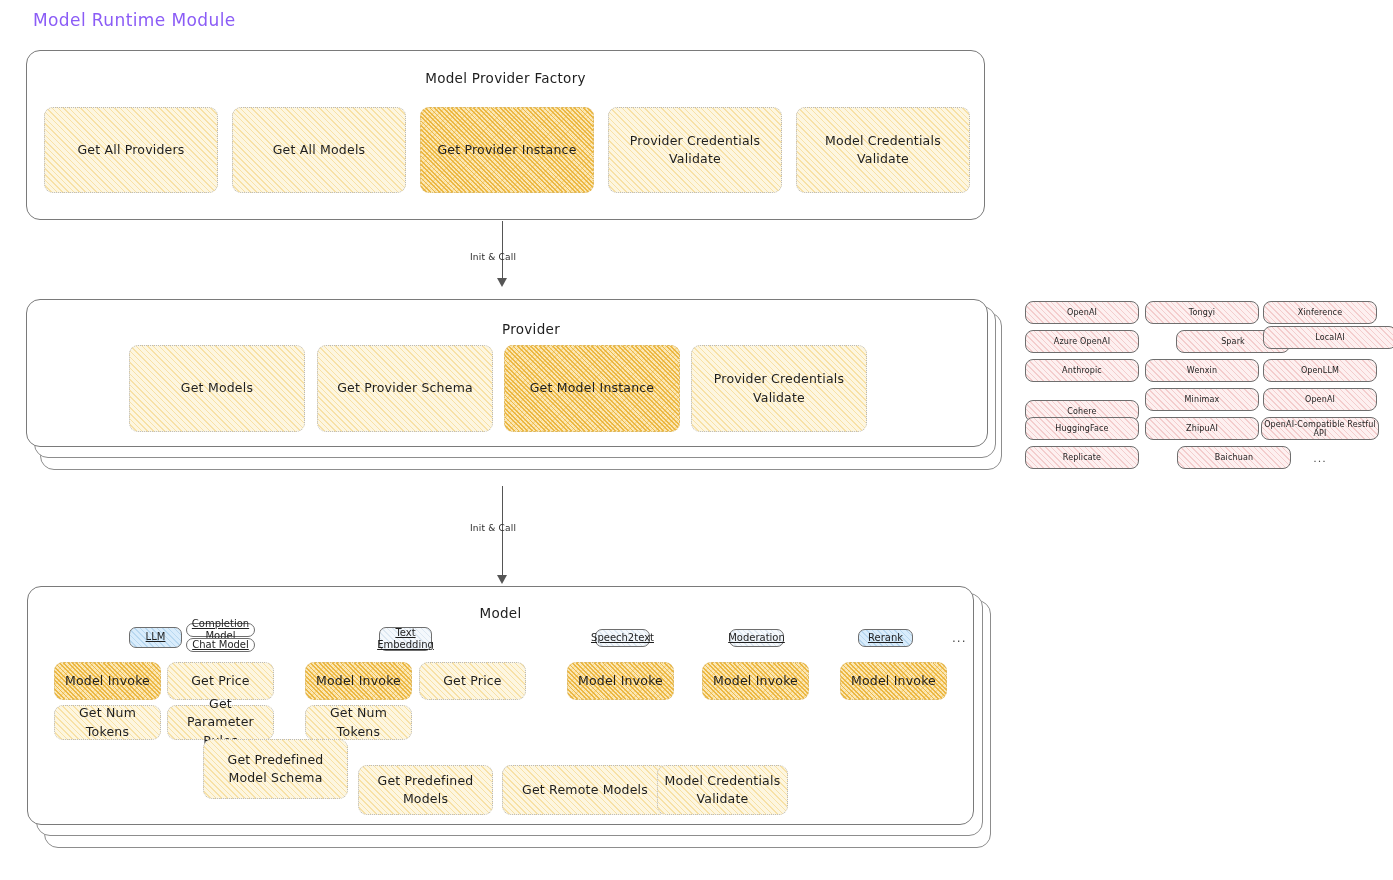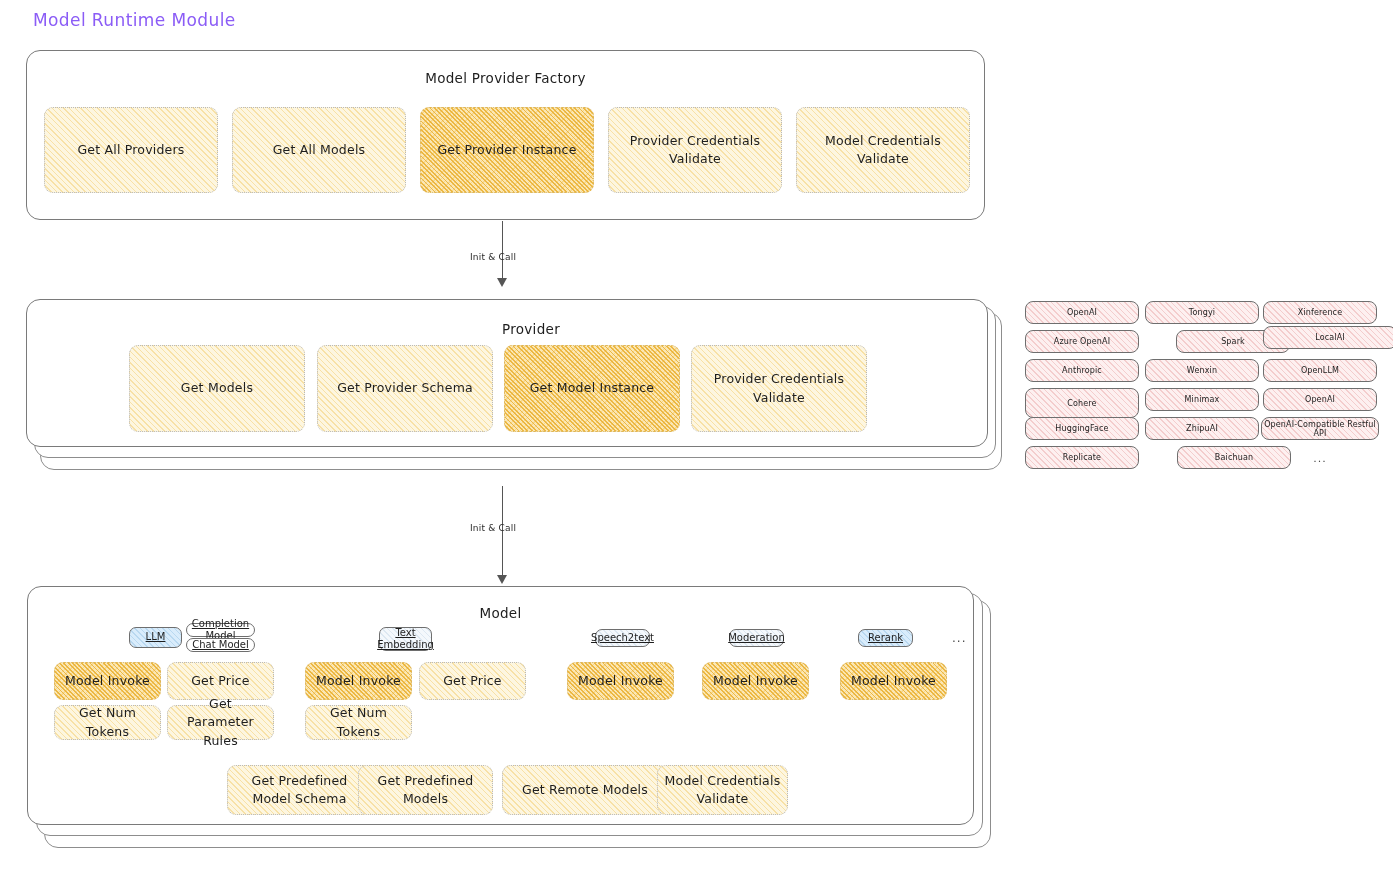--- a/index.html
+++ b/index.html
@@ -186,21 +186,21 @@
   <div class="panel-title" style="left:26px;top:321px;width:962px;padding-left:24px;">Provider</div>
 
   <div class="hbox" style="left:129px;top:345px;width:176px;height:87px;">Get Models</div>
   <div class="hbox" style="left:317px;top:345px;width:176px;height:87px;">Get Provider Schema</div>
   <div class="hbox accent" style="left:504px;top:345px;width:176px;height:87px;">Get Model Instance</div>
   <div class="hbox" style="left:691px;top:345px;width:176px;height:87px;">Provider Credentials Validate</div>
 
   <div class="pchip" style="left:1025px;top:301px;width:114px;height:23px;">OpenAI</div>
   <div class="pchip" style="left:1025px;top:330px;width:114px;height:23px;">Azure OpenAI</div>
   <div class="pchip" style="left:1025px;top:359px;width:114px;height:23px;">Anthropic</div>
-  <div class="pchip" style="left:1025px;top:388px;width:114px;height:30px;">Cohere</div>
+  <div class="pchip" style="left:1025px;top:400px;width:114px;height:22px;">Cohere</div>
   <div class="pchip" style="left:1025px;top:417px;width:114px;height:23px;">HuggingFace</div>
   <div class="pchip" style="left:1025px;top:446px;width:114px;height:23px;">Replicate</div>
 
   <div class="pchip" style="left:1145px;top:301px;width:114px;height:23px;">Tongyi</div>
   <div class="pchip" style="left:1145px;top:330px;width:114px;height:23px;margin-left:31px;">Spark</div>
   <div class="pchip" style="left:1145px;top:359px;width:114px;height:23px;">Wenxin</div>
   <div class="pchip" style="left:1145px;top:388px;width:114px;height:23px;">Minimax</div>
   <div class="pchip" style="left:1145px;top:417px;width:114px;height:23px;">ZhipuAI</div>
   <div class="pchip" style="left:1145px;top:446px;width:114px;height:23px;margin-left:32px;">Baichuan</div>
 
@@ -241,18 +241,18 @@
   <div class="hbox accent" style="left:567px;top:662px;width:107px;height:38px;">Model Invoke</div>
 
   <div class="badge tinted" style="left:729px;top:629px;width:55px;height:18px;">Moderation</div>
   <div class="hbox accent" style="left:702px;top:662px;width:107px;height:38px;">Model Invoke</div>
 
   <div class="badge blue" style="left:858px;top:629px;width:55px;height:18px;">Rerank</div>
   <div class="hbox accent" style="left:840px;top:662px;width:107px;height:38px;">Model Invoke</div>
 
   <div class="ellipsis-dots" style="left:952px;top:631px;">...</div>
 
-  <div class="hbox" style="left:203px;top:765px;width:145px;height:50px;margin-left:24px;">Get Predefined Model Schema</div>
+  <div class="hbox" style="left:203px;top:739px;width:145px;height:60px;">Get Predefined Model Schema</div>
   <div class="hbox" style="left:358px;top:765px;width:135px;height:50px;">Get Predefined Models</div>
   <div class="hbox" style="left:502px;top:765px;width:166px;height:50px;">Get Remote Models</div>
   <div class="hbox" style="left:657px;top:765px;width:131px;height:50px;">Model Credentials Validate</div>
 
 </div>
 
 </body></html>

